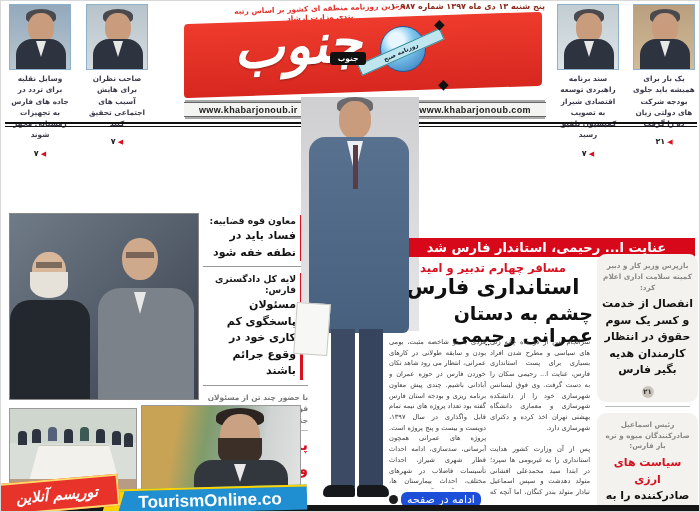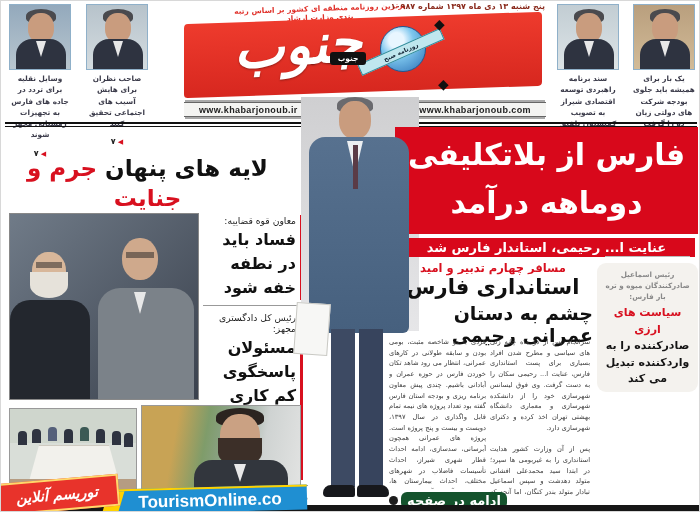--- a/index.html
+++ b/index.html
@@ -61,22 +61,22 @@
   .m1-beard{position:absolute;left:20px;top:58px;width:38px;height:26px;border-radius:0 0 50% 50%;background:#e6e2da;}
   .m1-glass{position:absolute;left:26px;top:48px;width:26px;height:6px;background:#222;opacity:.5;}
   .m1-body{position:absolute;left:0px;top:86px;width:80px;height:101px;border-radius:20px 20px 0 0;background:#23272e;}
   .m2-head{position:absolute;left:112px;top:24px;width:36px;height:42px;border-radius:48%;background:#cfa98c;}
   .m2-glass{position:absolute;left:116px;top:38px;width:28px;height:6px;background:#222;opacity:.5;}
   .m2-body{position:absolute;left:88px;top:74px;width:96px;height:113px;border-radius:22px 22px 0 0;background:#7b8289;}
   .m2-shirt{position:absolute;left:124px;top:78px;width:12px;height:22px;background:#e8e8e8;clip-path:polygon(0 0,100% 0,50% 100%);}
   .midcol{left:202px;top:214px;width:105px;background:#fff;}
   .mc-item{border-left:none;border-bottom:1px solid #999;padding:0 5px 5px 0;margin-bottom:6px;}
   .mc-item .bar{border-right:3px solid #d8101f;padding-right:4px;display:block;}
-  .mc-kicker{font-size:9.2px;font-weight:400;color:#1a1a1a;margin-bottom:2px;}
-  .mc-title{font-size:16px;font-weight:800;color:#111;line-height:1.5;}
+  .mc-kicker{font-size:9.2px;font-weight:700;color:#1a1a1a;margin-bottom:2px;}
+  .mc-title{font-size:11px;font-weight:800;color:#111;line-height:1.5;}
   .mc-note{font-size:7.4px;font-weight:700;color:#777;line-height:1.6;margin:4px 0 3px;border-bottom:1px solid #bbb;padding-bottom:3px;}
   .mc-red{font-size:14.5px;font-weight:900;color:#d8101f;line-height:1.65;}
   .photo-meeting{left:8px;top:407px;width:128px;height:84px;background:#d9ded8;border:1px solid #999;overflow:hidden;}
   .mt-wall{position:absolute;left:0;top:0;width:100%;height:34px;background:#cfd6cd;}
   .mt-table{position:absolute;left:18px;top:36px;width:92px;height:40px;background:#f2f1ec;
         clip-path:polygon(12% 0,88% 0,100% 100%,0 100%);border:1px solid #cfcac0;}
   .mt-floor{position:absolute;left:0;top:70px;width:100%;height:14px;background:#b59c82;}
   .mt-p{position:absolute;width:9px;height:14px;border-radius:4px 4px 0 0;background:#2e3340;}
   .photo-beard{left:140px;top:404px;width:160px;height:86px;border:1px solid #999;overflow:hidden;
         background:linear-gradient(100deg,#c8a355 0 22%,#7f9c6a 40%,#8fa48f 55%,#cfd3d2 75%,#e2e3e2 100%);}
@@ -103,21 +103,21 @@
   .f-leg2{position:absolute;left:66px;top:232px;width:24px;height:158px;background:#37445d;}
   .f-shoe1{position:absolute;left:30px;top:388px;width:32px;height:12px;border-radius:8px 4px 2px 4px;background:#17181c;}
   .f-shoe2{position:absolute;left:64px;top:388px;width:32px;height:12px;border-radius:4px 8px 4px 2px;background:#17181c;}
   .lead-kicker{left:392px;top:260px;width:200px;text-align:center;color:#d8101f;font-size:11.5px;font-weight:800;z-index:2;}
   .lead-t1{left:392px;top:274px;width:200px;text-align:center;color:#101010;font-size:21px;font-weight:900;z-index:2;}
   .lead-t2{left:392px;top:301px;width:200px;text-align:right;color:#101010;font-size:19px;font-weight:900;z-index:2;}
   .bodycol{font-size:6.7px;color:#3c3c3c;text-align:justify;line-height:1.6;white-space:pre-line;z-index:2;}
   .bodyR{left:489px;top:336px;width:100px;height:162px;overflow:hidden;}
   .bodyL{left:388px;top:336px;width:97px;height:152px;overflow:hidden;}
   .contwrap{left:388px;top:491px;z-index:2;display:flex;align-items:center;gap:3px;direction:rtl;}
-  .contbadge{background:#14532d;color:#fff;font-size:13px;font-weight:700;padding:1px 6px;border-radius:6px;}
+  .contbadge{background:#1d4ed8;color:#fff;font-size:11px;font-weight:400;padding:1px 6px;border-radius:6px;}
   .contpage{width:9px;height:9px;border-radius:50%;background:#1d1d1d;color:#fff;font-size:6px;text-align:center;line-height:9px;}
   
   .sidebar{left:596px;top:253px;width:101px;z-index:2;}
   .sb-item{background:#f4f2ee;border-radius:9px;padding:7px 5px 4px;margin-bottom:4px;text-align:center;}
   .sb-kicker{font-size:7.2px;font-weight:700;color:#8a8a8a;line-height:1.5;margin-bottom:3px;}
   .sb-title{font-size:11px;font-weight:800;color:#141414;line-height:1.5;}
   .sb-title .red{color:#d8101f;}
   .sb-page{display:inline-block;margin-top:3px;min-width:12px;height:12px;border-radius:50%;background:#c9c5bd;
         color:#333;font-size:7px;font-weight:700;line-height:12px;}
   .sb-sep{height:1px;background:#bbb;margin:2px 8px 6px;}
@@ -204,24 +204,20 @@
         <div class="p-shirt"></div>
     </div>
     <div class="pcap rtl">یک بار برای همیشه باید جلوی بودجه شرکت های دولتی زیان ده را گرفت</div>
     <span class="pg">
         <span>۲۱</span>
         <span class="pg-arrow"></span>
       </span>
   </div>
   <div class="abs hrule"></div>
 
-  <div class="abs crime-head rtl">
-    <span>لایه های پنهان</span>
-    <span class="red">جرم و جنایت</span>
-  </div>
 
   <div class="abs photo-2men">
     <div class="m1-head"></div>
       <div class="m1-beard"></div>
       <div class="m1-glass"></div>
       <div class="m1-body"></div>
     <div class="m2-head"></div>
       <div class="m2-glass"></div>
       <div class="m2-body"></div>
       <div class="m2-shirt"></div>
@@ -229,21 +225,21 @@
 
   <div class="abs midcol rtl">
     <div class="mc-item">
       <span class="bar">
         <div class="mc-kicker">معاون قوه قضاییه:</div>
         <div class="mc-title">فساد باید در نطفه خفه شود</div>
       </span>
     </div>
     <div class="mc-item">
       <span class="bar">
-        <div class="mc-kicker">رئیس کل دادگستری مجهز:</div>
+        <div class="mc-kicker">لایه کل دادگستری فارس:</div>
         <div class="mc-title">مسئولان پاسخگوی کم کاری خود در وقوع جرائم باشند</div>
       </span>
     </div>
     <div class="mc-note">با حضور چند تن از مسئولان قوه قضاییه در روزنامه «خبر جنوب»</div>
     <div class="mc-red">پیشگیری از وقوع جرم به بحث گذاشته شد</div>
   </div>
 
   <div class="abs photo-meeting">
     <div class="mt-wall"></div>
     <div class="mt-p" style="left:8px;top:22px"></div>
@@ -261,24 +257,20 @@
   <div class="abs photo-beard">
     <div class="bd-hair"></div>
       <div class="bd-head"></div>
       <div class="bd-beard"></div>
       <div class="bd-body"></div>
       <div class="bd-shirt"></div>
   </div>
 
   <div class="abs photo-bg"></div>
 
-  <div class="abs leadbox rtl">
-    <div>فارس از بلاتکلیفی</div>
-    <div>دوماهه درآمد</div>
-  </div>
   <div class="abs leadstrip rtl">عنایت ا... رحیمی، استاندار فارس شد</div>
 
   <div class="abs figure">
     <div class="f-hair"></div>
       <div class="f-head"></div>
       <div class="f-suit"></div>
     <div class="f-shirt"></div>
       <div class="f-tie"></div>
       <div class="f-folder"></div>
     <div class="f-leg1"></div>
@@ -296,20 +288,25 @@
 پس از آن وزارت کشور هدایت استانداری را به غیربومی ها سپرد؛ در ابتدا سید محمدعلی افشانی متولد دهدشت و سپس اسماعیل تبادار متولد بندر کنگان، اما آنچه که رحیمی را متمایز می کند، فعالیت او در حوزه عمران است.
 
 رحیمی فارس و پروژه هایش روی زمین مانده این استان را به خوبی می شناسد. حال با انتصاب</div>
   <div class="abs bodycol bodyL rtl">فردی با دو شاخصه مثبت، بومی بودن و سابقه طولانی در کارهای عمرانی، انتظار می رود شاهد تکان خوردن فارس در حوزه عمران و آبادانی باشیم. چندی پیش معاون برنامه ریزی و بودجه استان فارس گفته بود تعداد پروژه های نیمه تمام قابل واگذاری در سال ۱۳۹۷، دویست و بیست و پنج پروژه است. پروژه های عمرانی همچون آبرسانی، سدسازی، ادامه احداث قطار شهری شیراز، احداث تأسیسات فاضلاب در شهرهای مختلف، احداث بیمارستان ها، تکمیل راه آهن و آزادراه شیراز - اصفهان و... از جمله طرح هایی هستند که چشم به دستان استاندار جدید دوخته اند.</div>
   <div class="abs contwrap">
     <span class="contbadge">ادامه در صفحه</span>
     <span class="contpage"></span>
   </div>
 
   <div class="abs sidebar rtl">
+    <div class="sb-item">
+      <div class="sb-kicker">بازپرس وزیر کار و دبیر کمیته سلامت اداری اعلام کرد:</div>
+      <div class="sb-title">انفصال از خدمت و کسر یک سوم حقوق در انتظار کارمندان هدیه بگیر فارس</div>
+      <span class="sb-page">۲۱</span>
+    </div>
     <div class="sb-sep"></div>
     <div class="sb-item">
       <div class="sb-kicker">رئیس اسماعیل صادرکنندگان میوه و تره بار فارس:</div>
       <div class="sb-title"><span class="red">سیاست های ارزی</span><br>
         <span>صادرکننده را به واردکننده تبدیل می کند</span></div>
 
     </div>
 
   </div>
 

